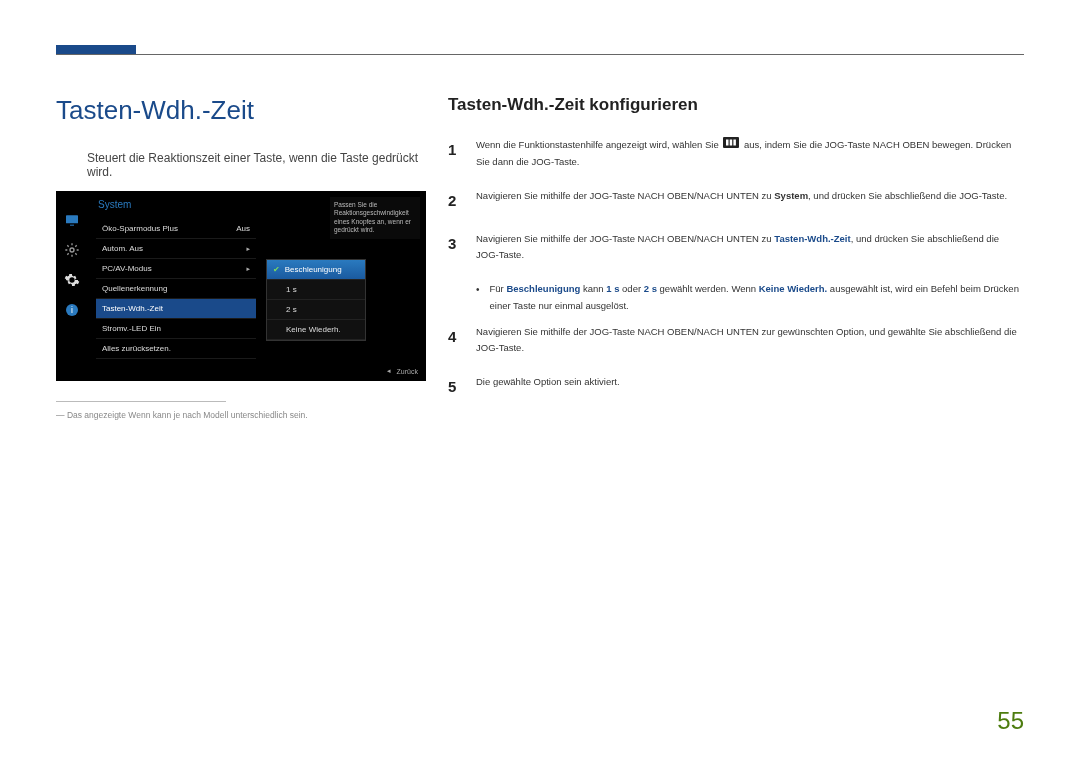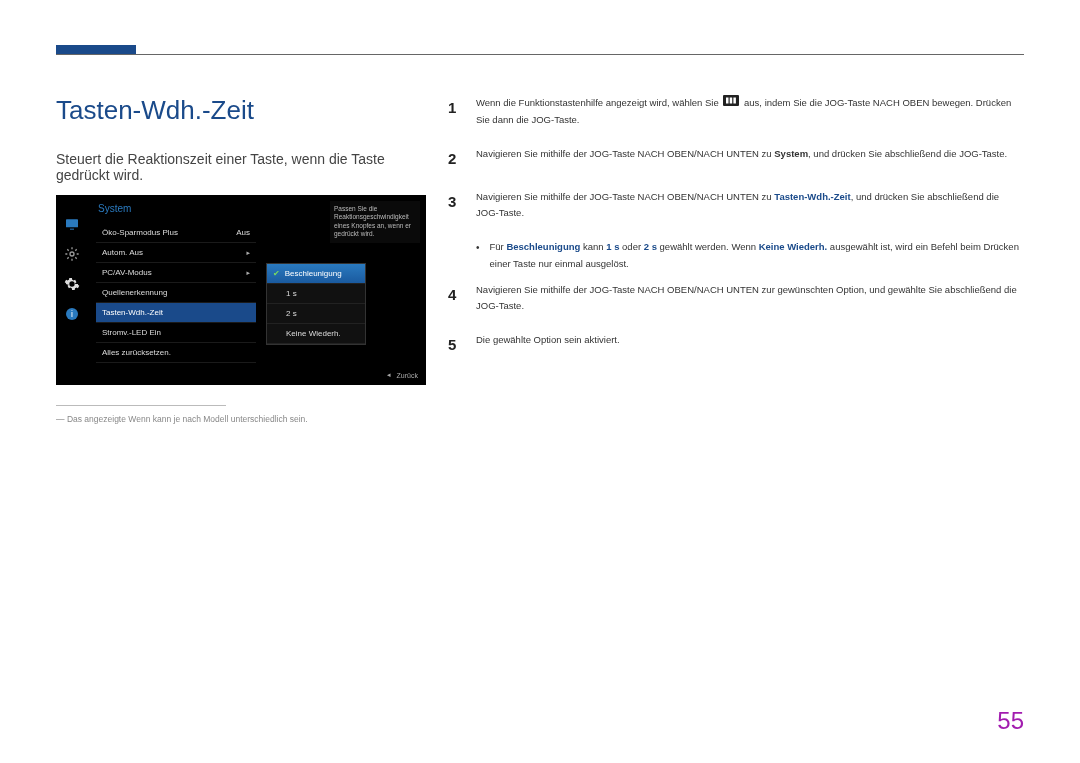--- a/index.html
+++ b/index.html
@@ -39,23 +39,24 @@
     left: 448px;
     right: 56px;
   }
   .main-heading {
     color: #1a4a8a;
     font-size: 26px;
     font-weight: 500;
     margin-bottom: 25px;
   }
   .sub-desc {
-    font-size: 14px;
+    font-size: 12px;
     color: #444;
     margin-bottom: 12px;
+    margin-left: 31px;
   }
   .osd {
     width: 370px;
     height: 190px;
     background: #000;
     position: relative;
     font-size: 9px;
     color: #ddd;
   }
   .osd-sidebar {
@@ -190,21 +191,21 @@
   .menu-icon {
     display: inline-block;
     vertical-align: middle;
     margin: 0 2px;
   }
   .page-num {
     position: absolute;
     right: 56px;
     bottom: 28px;
     font-size: 24px;
-    color: #a21caf;
+    color: #4d7c0f;
   }
 </style>
 </head>
 <body>
 
 <div class="top-bar"></div>
 <div class="top-tab"></div>
 
 <div class="left-col">
   <h1 class="main-heading">Tasten-Wdh.-Zeit</h1>
@@ -289,20 +290,21 @@
   </div>
 
   <div class="divider"></div>
   <p class="footnote">
     <span>―</span>
     <span>Das angezeigte Wenn kann je nach Modell unterschiedlich sein.</span>
   </p>
 </div>
 
 <div class="right-col">
+  <h2 class="right-heading">Tasten-Wdh.-Zeit konfigurieren</h2>
 
   <div class="step">
     <div class="step-num">1</div>
     <div class="step-body">
       <span>Wenn die Funktionstastenhilfe angezeigt wird, wählen Sie </span><span class="menu-icon"><svg width="16" height="11" viewBox="0 0 16 11">
             <rect x="0" y="0" width="16" height="11" rx="1" fill="#222"></rect>
             <rect x="3" y="2.5" width="2.5" height="6" fill="#fff"></rect>
             <rect x="6.7" y="2.5" width="2.5" height="6" fill="#fff"></rect>
             <rect x="10.4" y="2.5" width="2.5" height="6" fill="#fff"></rect>
           </svg></span><span> aus, indem Sie die JOG-Taste NACH OBEN bewegen. Drücken Sie dann die JOG-Taste.</span>

